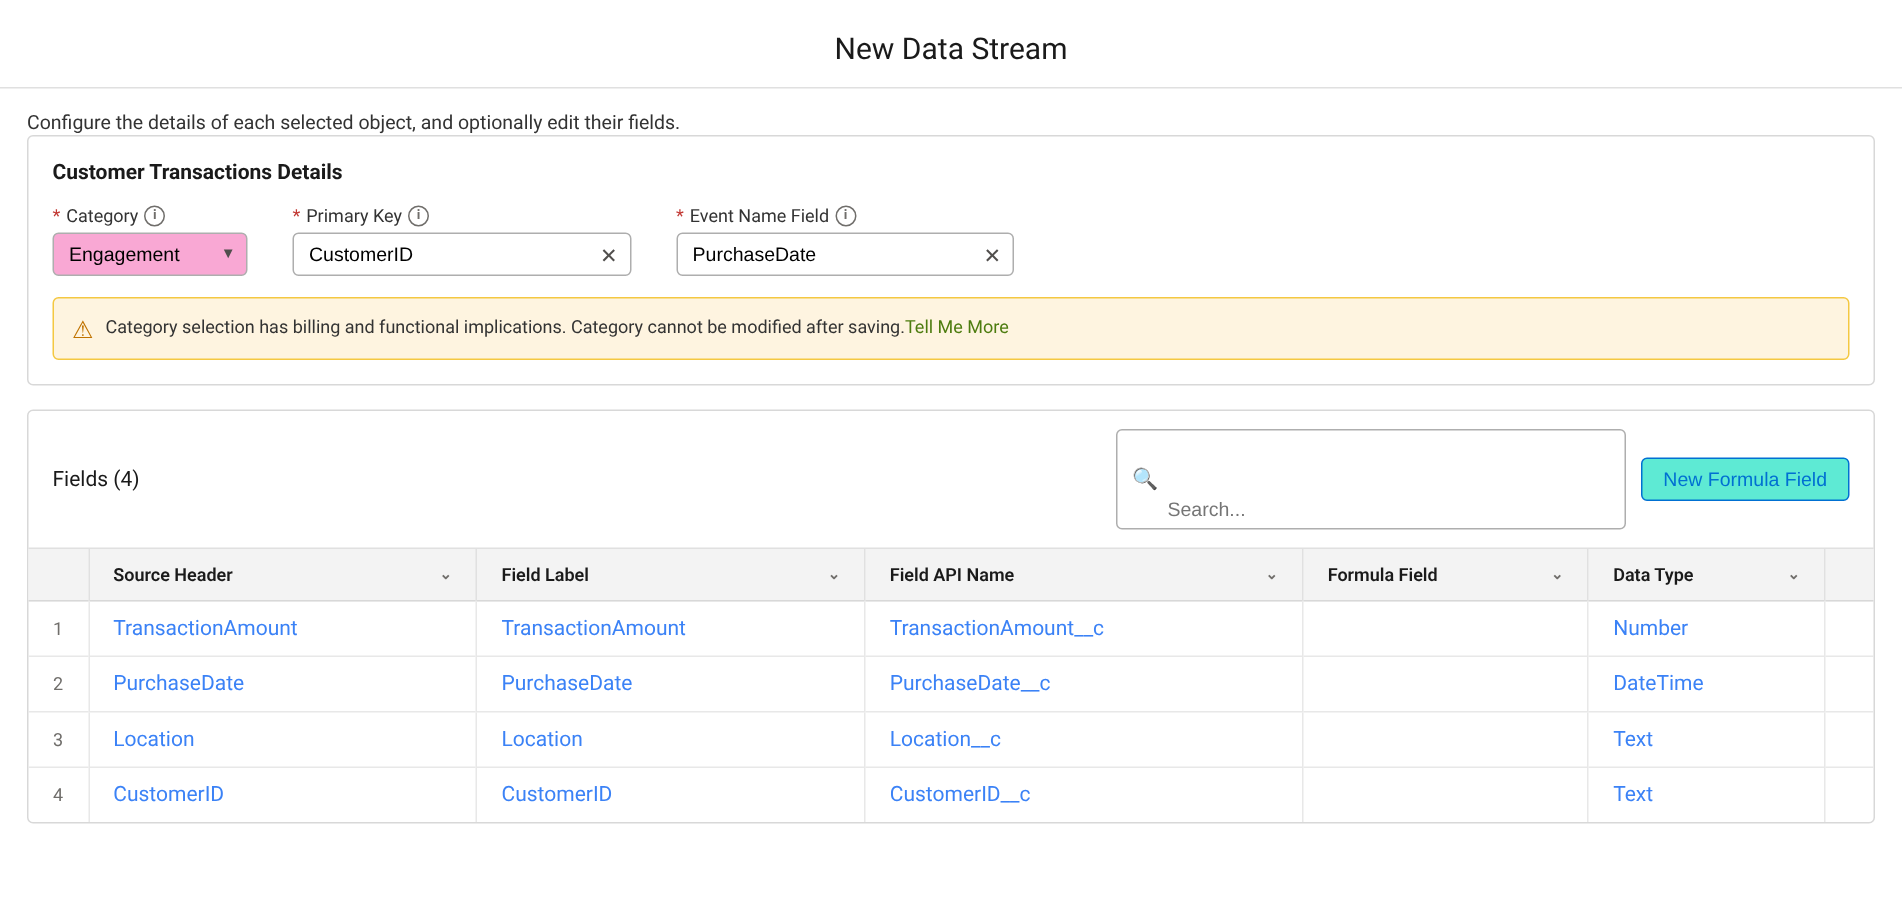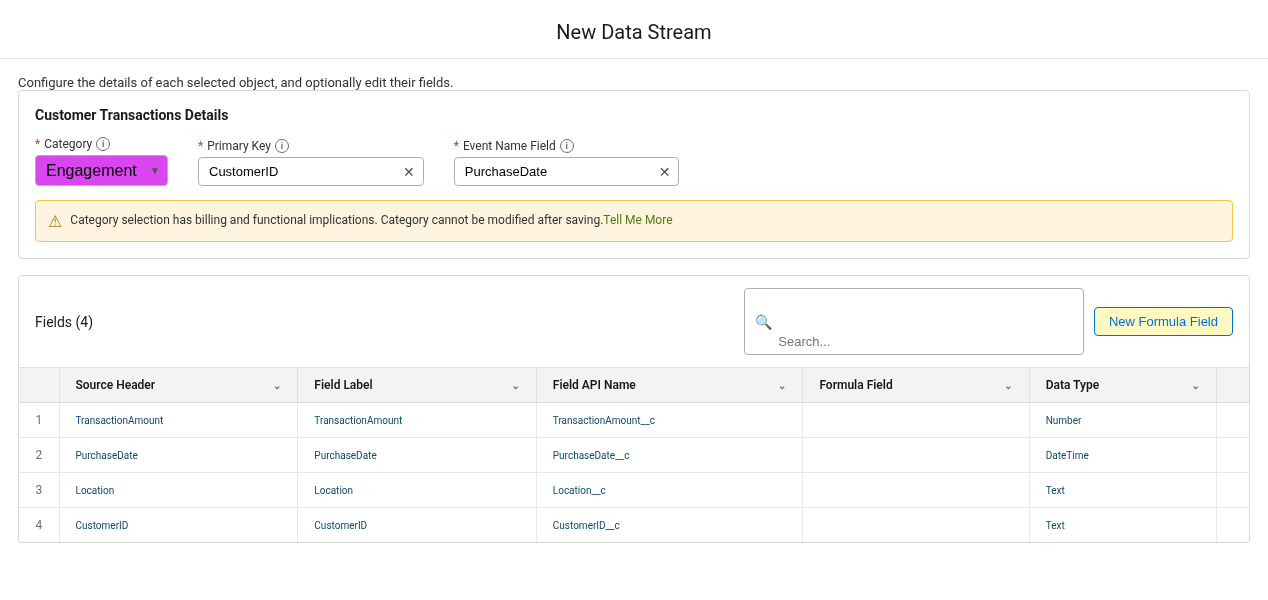--- a/index.html
+++ b/index.html
@@ -73,22 +73,22 @@
     }
     .select-wrapper {
       position: relative;
       display: inline-flex;
       align-items: center;
     }
     .form-select {
       border: 1px solid #aeaeae;
       border-radius: 4px;
       padding: 6px 30px 6px 10px;
-      font-size: 16px;
-      background: #d946ef;
+      font-size: 13px;
+      background: #f9a8d4;
       appearance: none;
       min-width: 130px;
       cursor: pointer;
     }
     .dropdown-arrow {
       position: absolute;
       right: 8px;
       color: #514f4d;
       font-size: 10px;
       pointer-events: none;
@@ -181,21 +181,21 @@
       background: transparent;
       margin-top: 40px;
     }
     .search-icon-svg {
       color: #706e6b;
       font-size: 14px;
     }
     .new-formula-btn {
       border: 1px solid #0070d2;
       color: #0070d2;
-      background: #fef9c3;
+      background: #5eead4;
       border-radius: 4px;
       padding: 6px 14px;
       font-size: 13px;
       cursor: pointer;
       white-space: nowrap;
       text-align: right;
     }
     table {
       width: 100%;
       border-collapse: collapse;
@@ -229,22 +229,22 @@
       text-align: center;
     }
     tbody tr {
       border-bottom: 1px solid #e8e8e8;
     }
     tbody tr:last-child {
       border-bottom: none;
     }
     tbody td {
       padding: 10px 16px;
-      font-size: 10px;
-      color: #0c4a6e;
+      font-size: 14px;
+      color: #3b82f6;
       border-right: 1px solid #e8e8e8;
     }
     tbody td:last-child {
       border-right: none;
     }
     .td-num {
       text-align: center;
       color: #706e6b;
       font-size: 12px;
       width: 40px;

